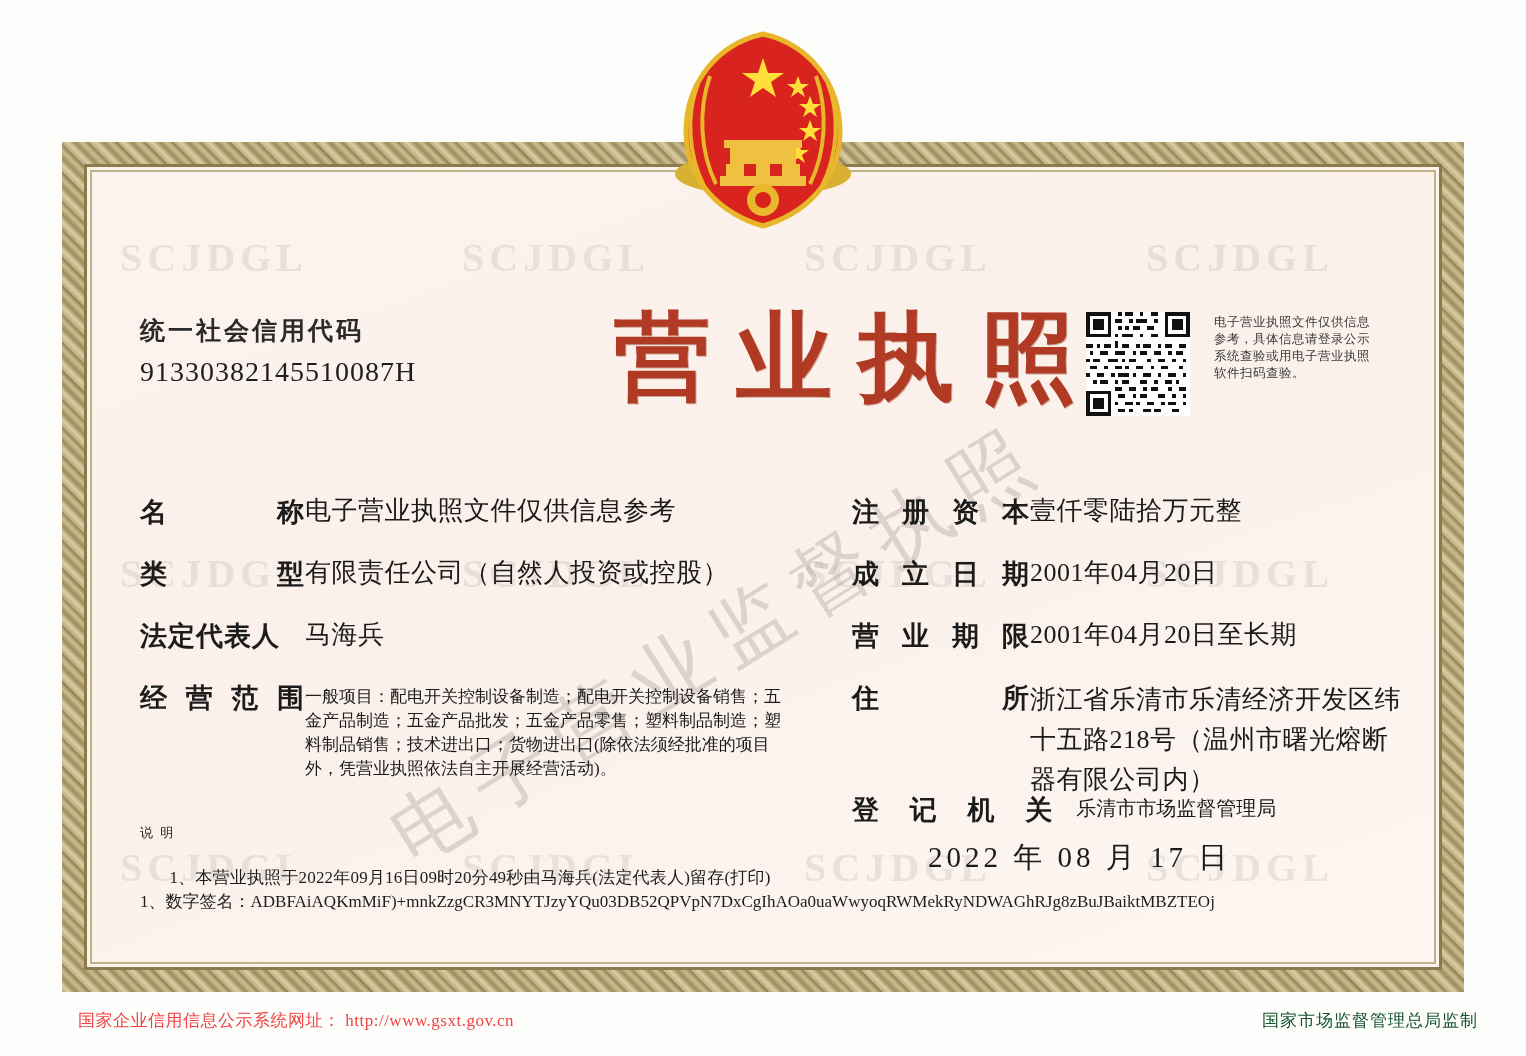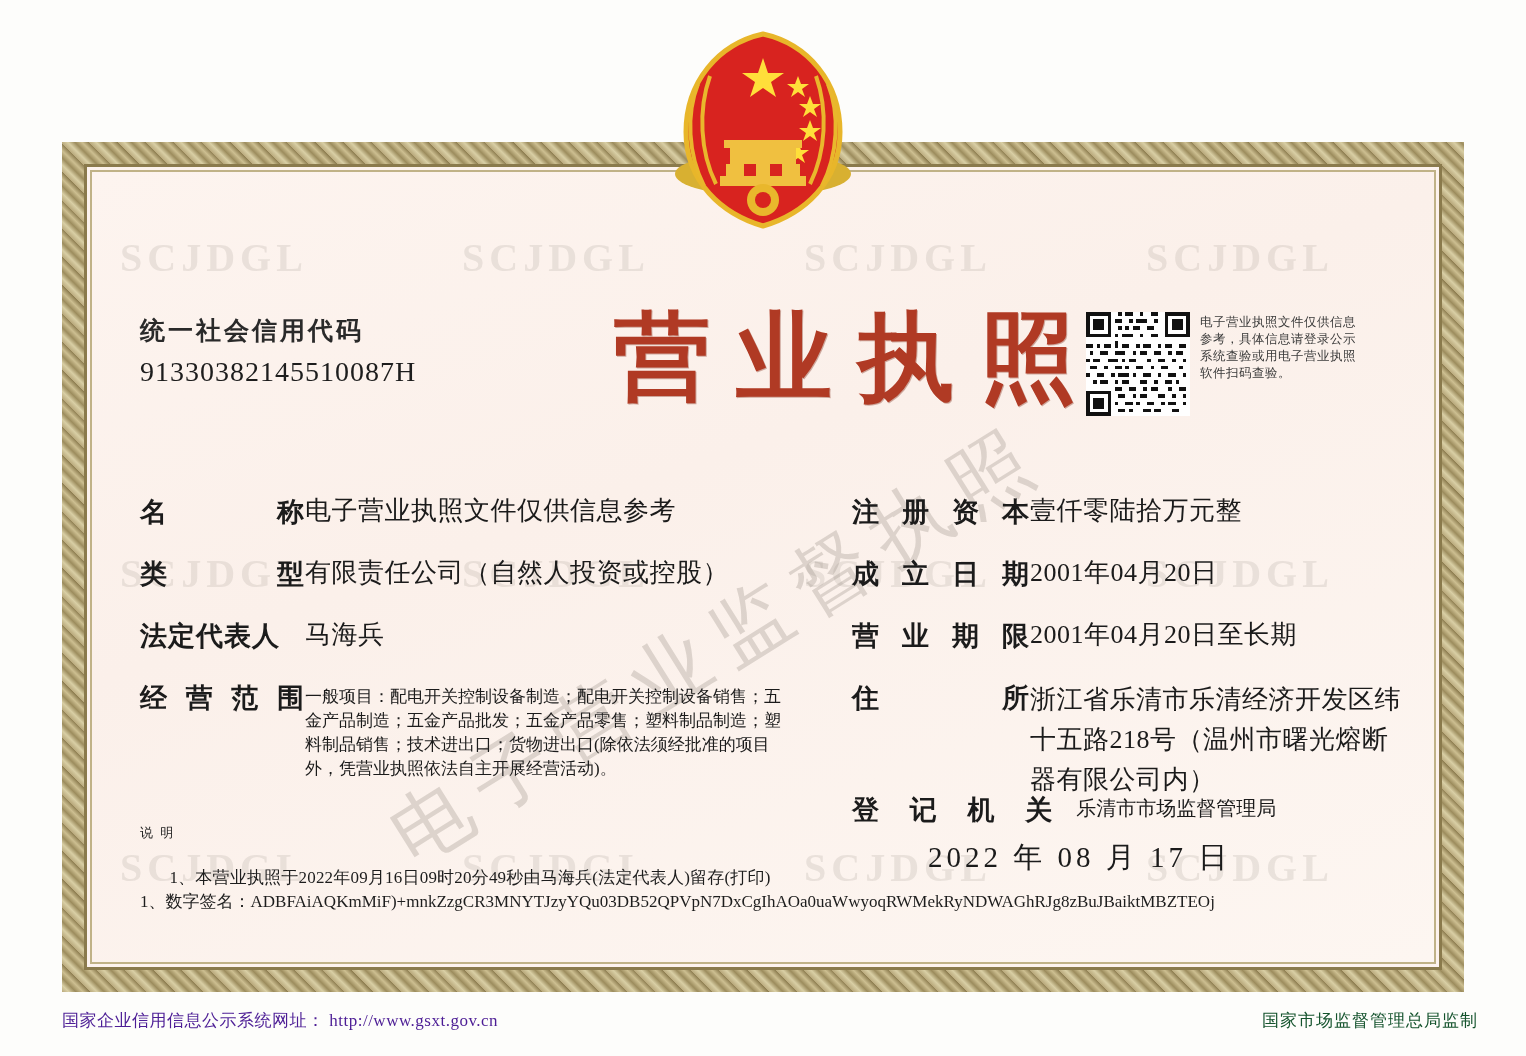--- a/index.html
+++ b/index.html
@@ -136,21 +136,21 @@
 
   
   #qr-area {
     position: absolute;
     right: 48px;
     top: 140px;
     width: 300px;
     height: 110px;
     z-index: 4;
     display: flex;
-    gap: 10px;
+    gap: 24px;
   }
   #qr-code {
     width: 104px;
     height: 104px;
     flex: 0 0 104px;
     background-color: #fff;
   }
   #qr-note {
     font-size: 12.5px;
     line-height: 17px;
@@ -260,24 +260,24 @@
     line-height: 24px;
     letter-spacing: .2px;
     white-space: nowrap;
     text-align: center;
   }
   .note-line.sig { letter-spacing: 0; }
 
   
   #footer-left {
     position: absolute;
-    left: 62px;
+    left: 78px;
     bottom: 24px;
     font-size: 17px;
-    color: #4c1d95;
+    color: #ef4444;
     letter-spacing: .5px;
   }
   #footer-right {
     position: absolute;
     right: 48px;
     bottom: 24px;
     font-size: 17px;
     color: #14532d;
     letter-spacing: 1px;
   }

